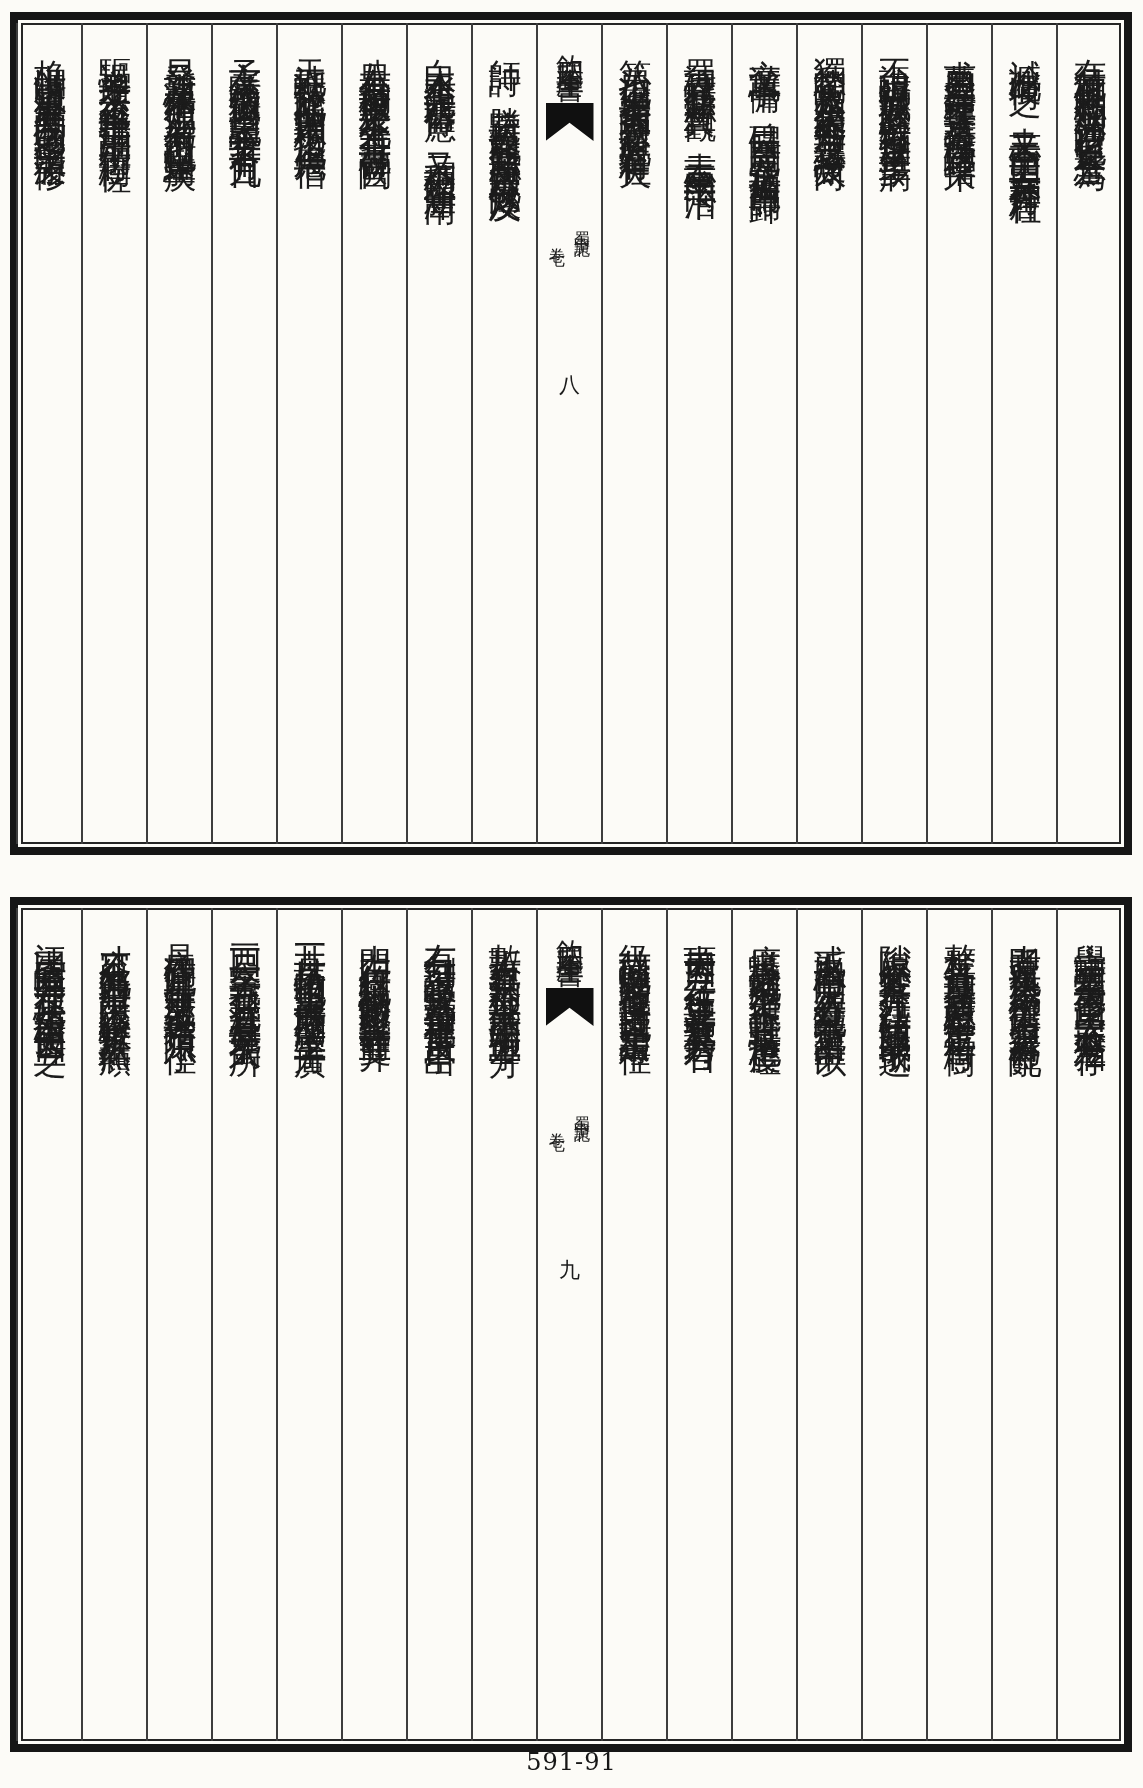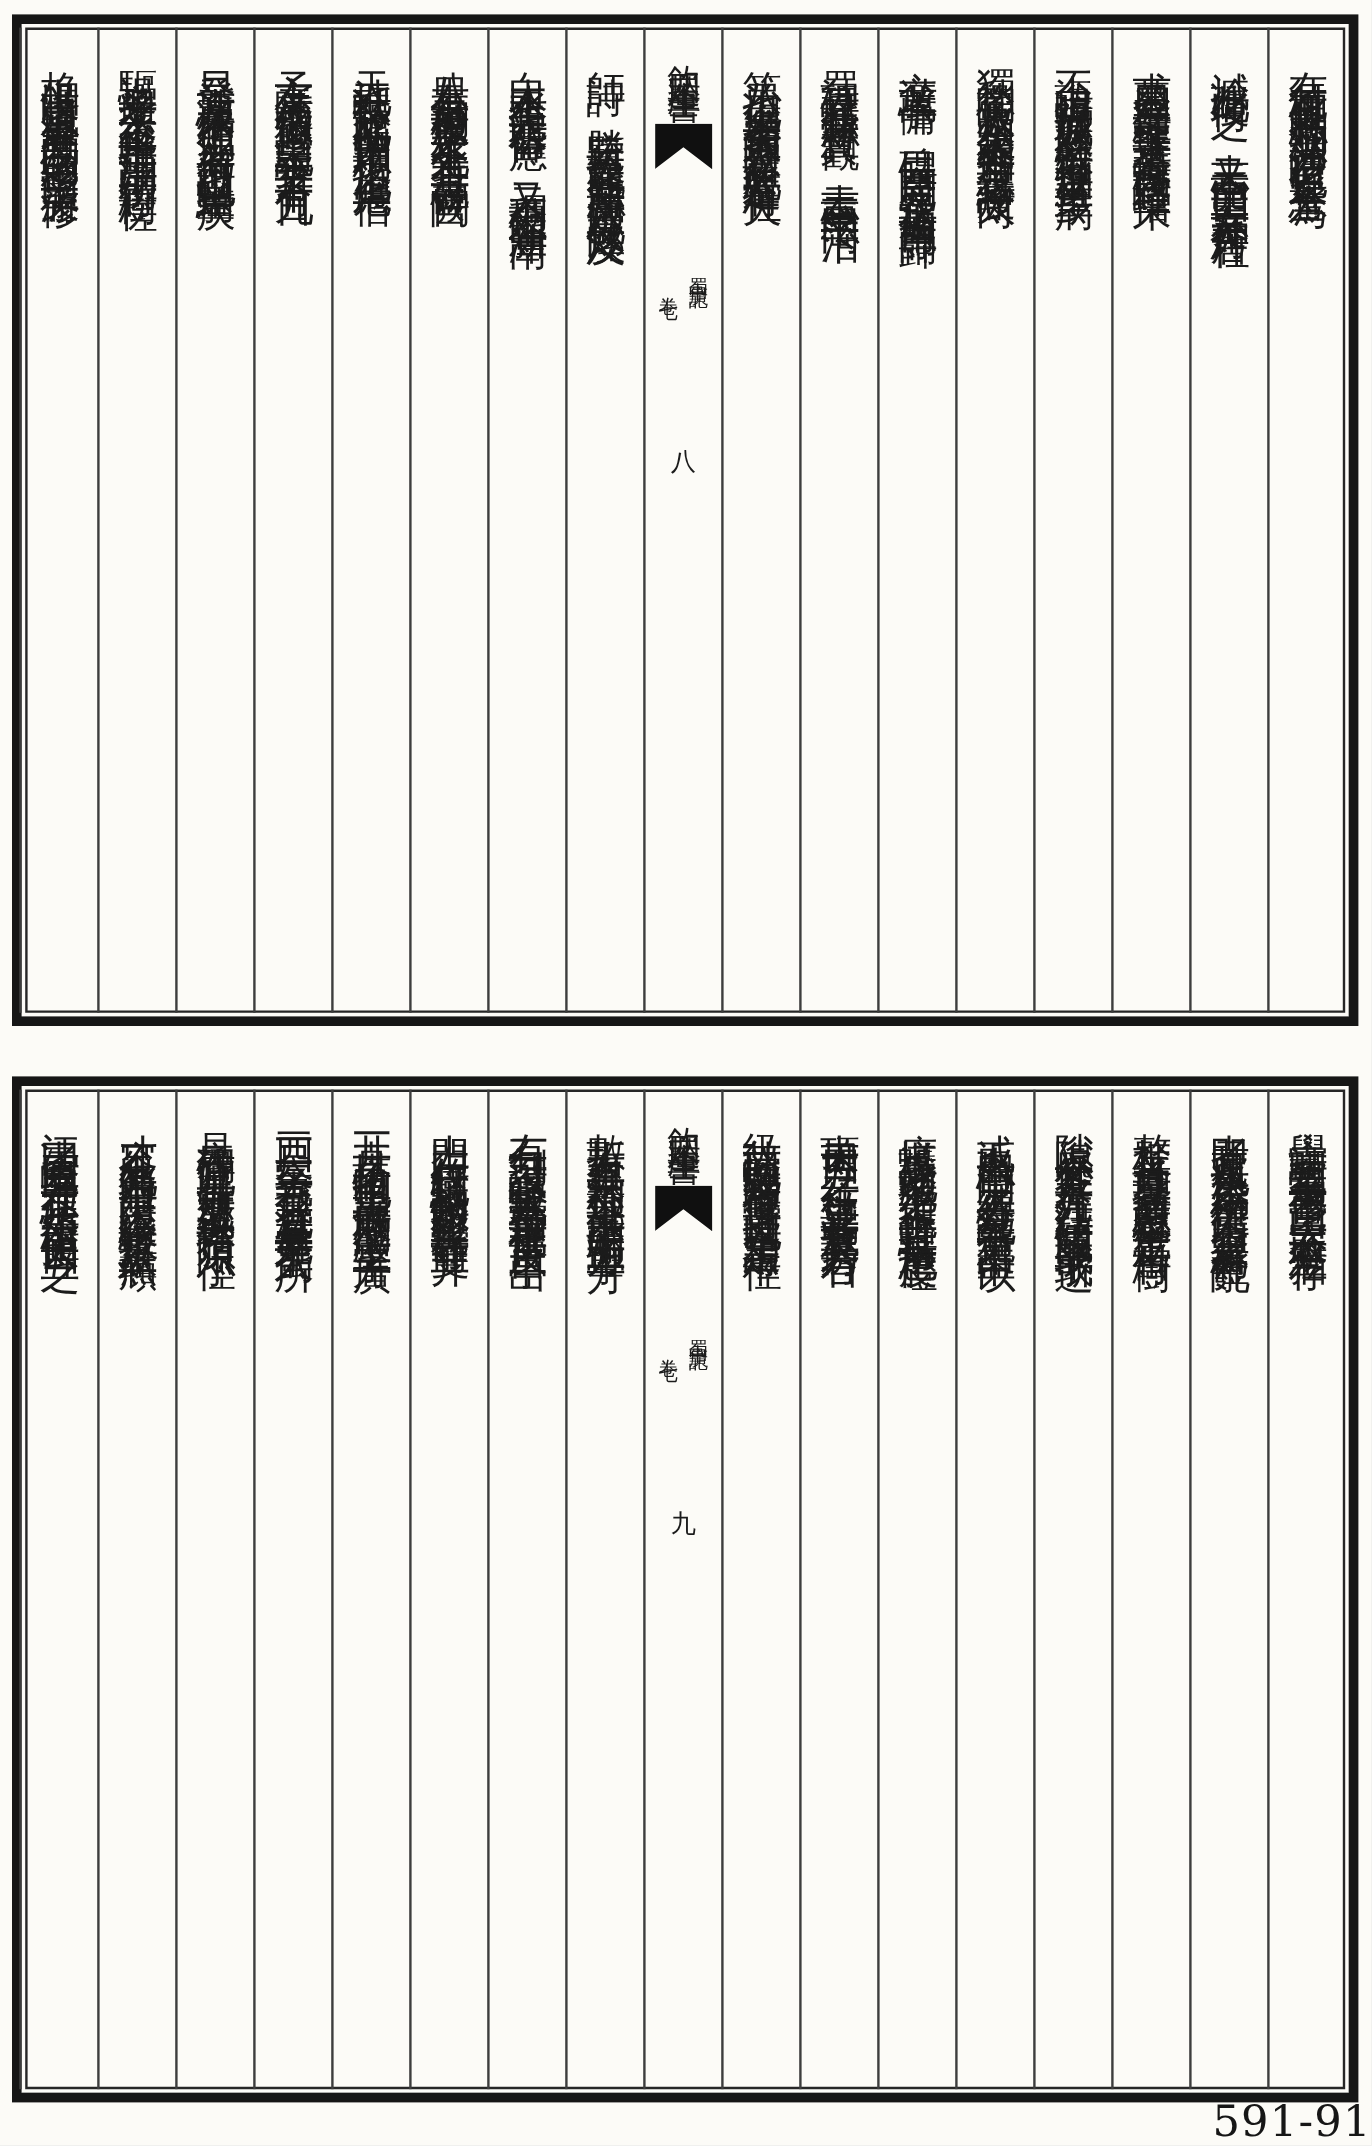--- a/index.html
+++ b/index.html
@@ -76,23 +76,23 @@
     font-size: 16px;
     letter-spacing: 3px;
     line-height: 20px;
   }
   .bx-juan { margin-top: 16px; }
   .bx-folio { font-size: 21px; margin-top: 130px; flex: none; }
   .footer {
     position: absolute;
     left: 0; top: 1748px;
     width: 100%;
-    text-align: right;
+    text-align: center;
     font-family: "DejaVu Serif", serif;
-    font-size: 36px;
+    font-size: 24px;
     letter-spacing: 1px;
     color: #161616;
   }
 </style>
 </head>
 <body>
 
 <div class="page">
 
   <div class="block block-top">

